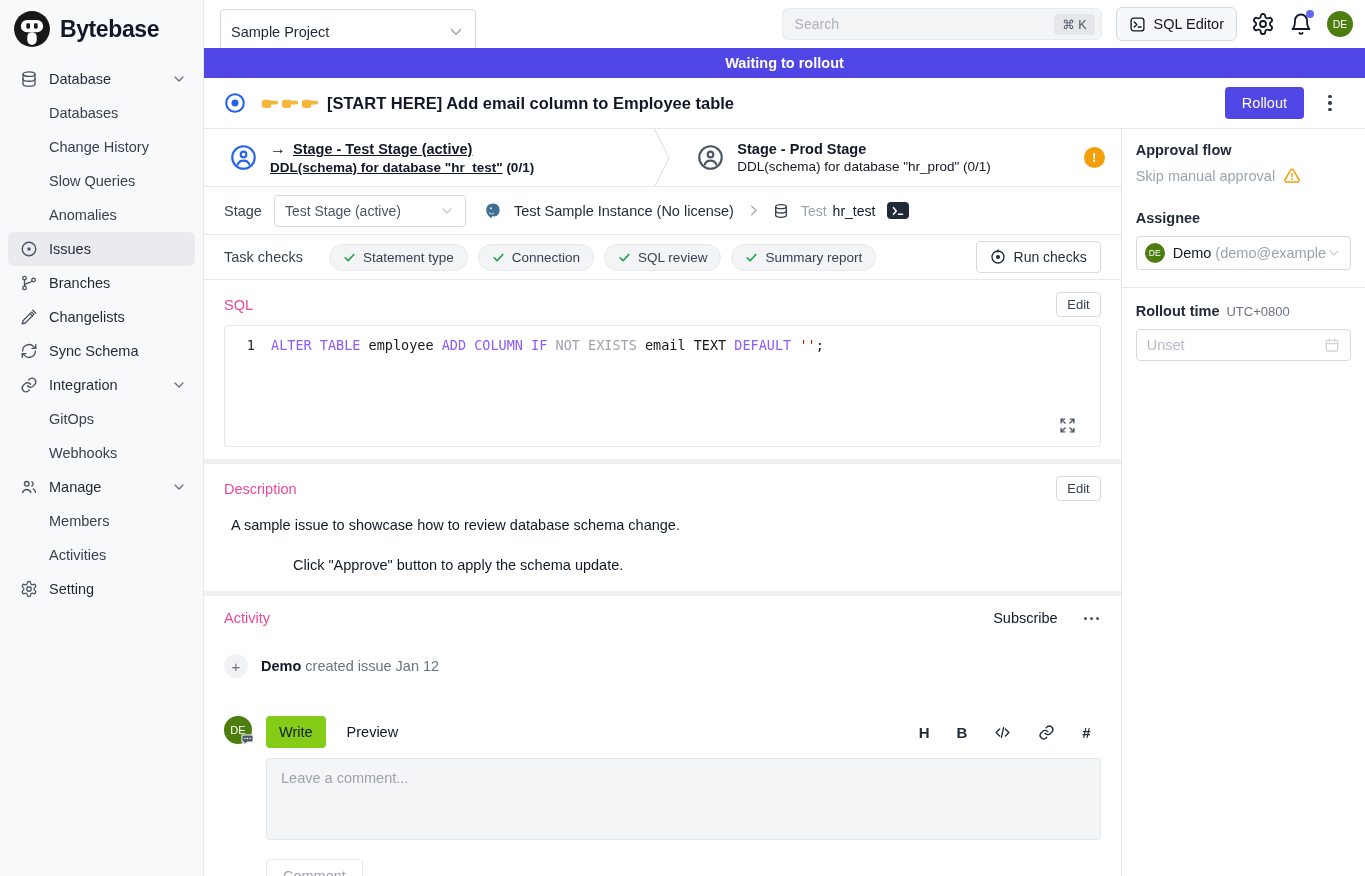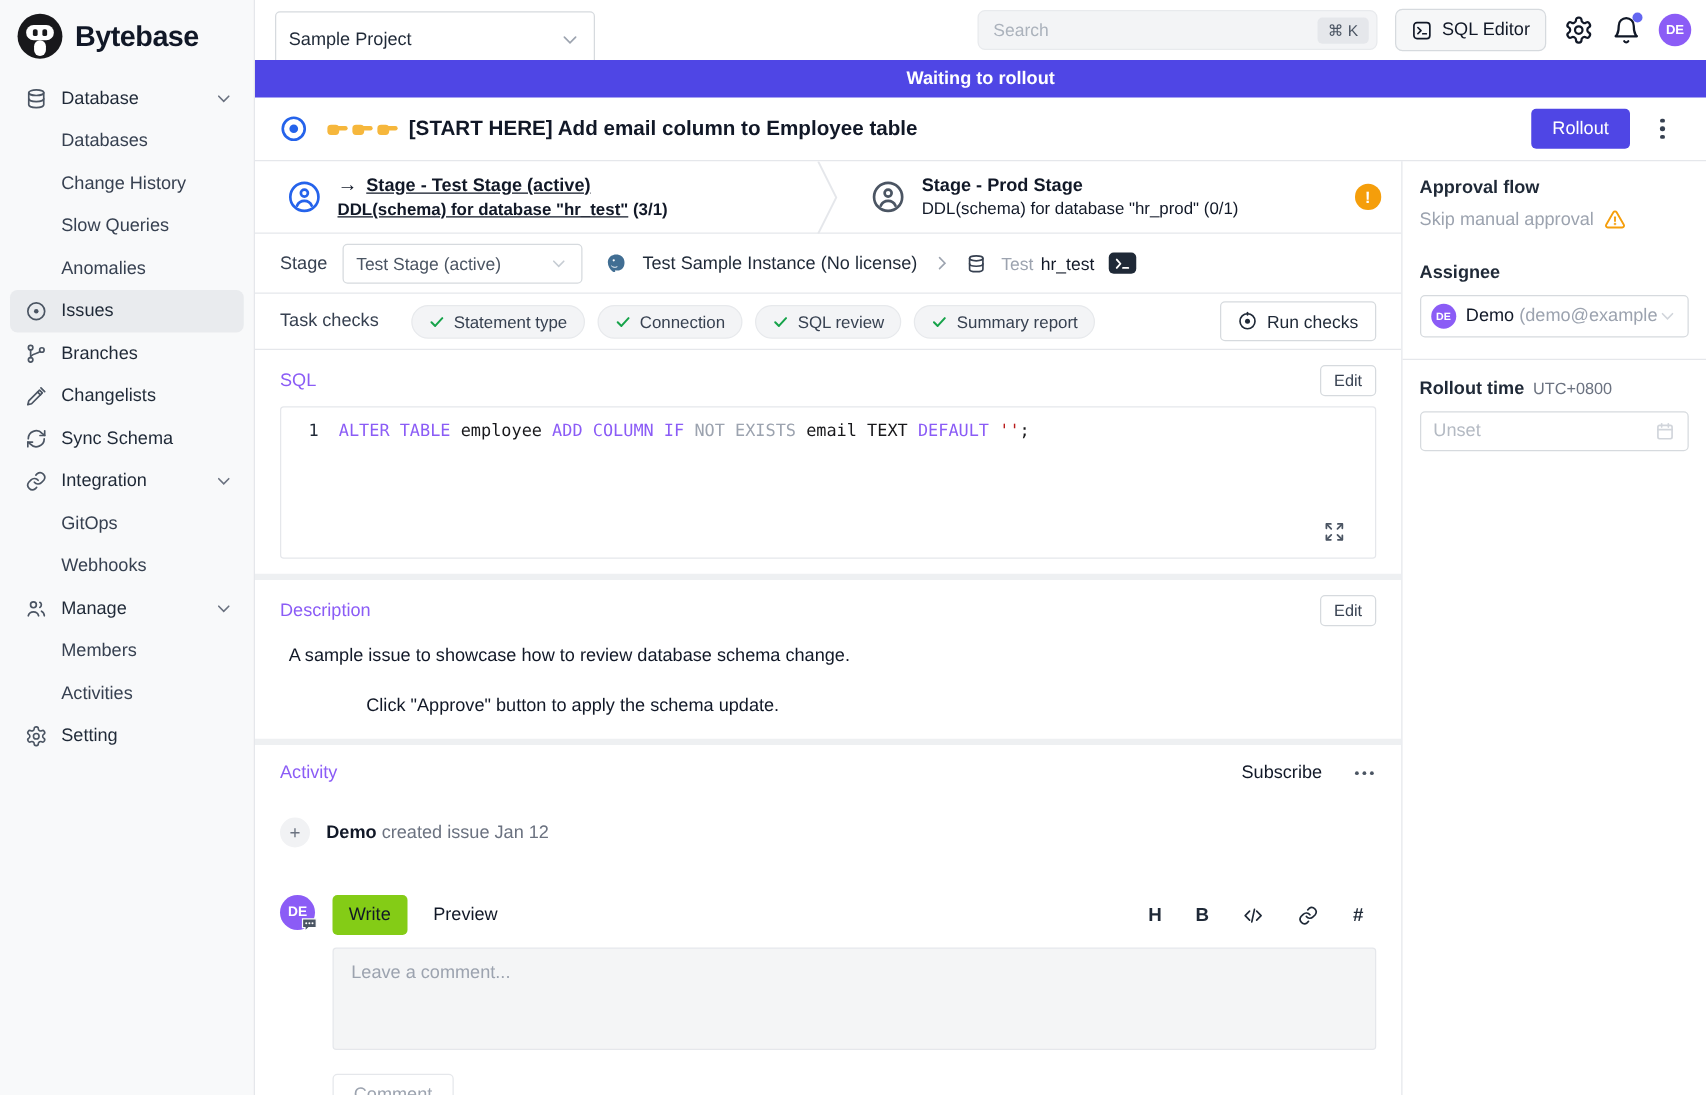--- a/index.html
+++ b/index.html
@@ -61,21 +61,21 @@
   }
   .sqled-btn {
     display:flex; align-items:center; gap:8px; height:34px; padding:0 12px;
     background:#f6f7f8; border:1px solid #d6dade; border-radius:6px; cursor:pointer;
     font-size:14.5px; color:#111827;
   }
   .sqled-btn .ticon { width:17px; height:17px; color:#111827; }
   .top-ico { width:24px; height:24px; color:#111827; position:relative; cursor:pointer; }
   .bell-dot { position:absolute; right:-1px; top:-2px; width:8px; height:8px; border-radius:50%; background:#6366f1; }
   .avatar {
-    border-radius:50%; background:#8b5cf6; color:#fff; font-weight:700;
+    border-radius:50%; background:#4d7c0f; color:#fff; font-weight:400;
     display:flex; align-items:center; justify-content:center;
   }
   .avatar-26 { width:26px; height:26px; font-size:10.5px; }
   .avatar-20 { width:20px; height:20px; font-size:8.5px; }
   .avatar-28 { width:28px; height:28px; font-size:11px; }
 
   
   #banner {
     position:absolute; left:204px; top:48px; right:0; height:30px; background:#4F46E5;
     color:#fff; display:flex; align-items:center; justify-content:center;
@@ -151,21 +151,21 @@
   .run-btn {
     margin-left:auto; display:flex; align-items:center; gap:8px; border:1px solid #d6dade;
     background:#fff; border-radius:4px; padding:7px 13px; cursor:pointer; font-family:inherit;
     font-size:14px; color:#1f2937;
   }
   .run-btn .ricon { width:16px; height:16px; color:#1f2937; }
 
   
   .sql-section { padding:12px 20px 12px; }
   .sec-head { display:flex; align-items:center; }
-  .sec-title { font-size:14.5px; color:#8b5cf6; font-weight:500; }
+  .sec-title { font-size:14.5px; color:#ec4899; font-weight:500; }
   .edit-btn {
     margin-left:auto; border:1px solid #d6dade; background:#fff; border-radius:4px;
     padding:4px 10px; font-size:13px; color:#374151; cursor:pointer; font-family:inherit;
   }
   .code-block {
     margin-top:8px; border:1px solid #e5e7eb; border-radius:3px; height:122px;
     position:relative; background:#fff; padding-top:11px;
   }
   .code-line { display:flex; font-family:"DejaVu Sans Mono", monospace; font-size:13.5px; white-space:pre; }
   .lineno { width:46px; text-align:right; padding-right:16px; color:#1f2937; flex:none; }
@@ -481,21 +481,21 @@
                 <circle cx="12" cy="12" r="10"></circle>
                 <circle cx="12" cy="9.3" r="2.5"></circle>
                 <path d="M6.8 18.2a5.7 5.7 0 0 1 10.4 0" stroke-linecap="round"></path>
               </svg>
             </span>
           <span class="sc-lines">
             <span class="sc-l1">
                 <span class="arrow">→</span>
                 <span class="link-strong">Stage - Test Stage (active)</span>
               </span>
-            <span class="sc-l2"><span class="link-strong">DDL(schema) for database "hr_test"</span><span class="sc-progress"> (3/1)</span></span>
+            <span class="sc-l2"><span class="link-strong">DDL(schema) for database "hr_test"</span><span class="sc-progress"> (0/1)</span></span>
           </span>
         </div>
         <span class="card-sep">
             <svg width="18" height="58" viewBox="0 0 18 58">
               <polyline points="1.5 0 16 29 1.5 58" fill="none" stroke="#e5e7eb" stroke-width="1.5"></polyline>
             </svg>
           </span>
         <div class="stage-card">
           <span class="person-ico" style="color:#4b5563">
               <svg viewBox="0 0 24 24" fill="none" stroke="currentColor" stroke-width="1.9">

